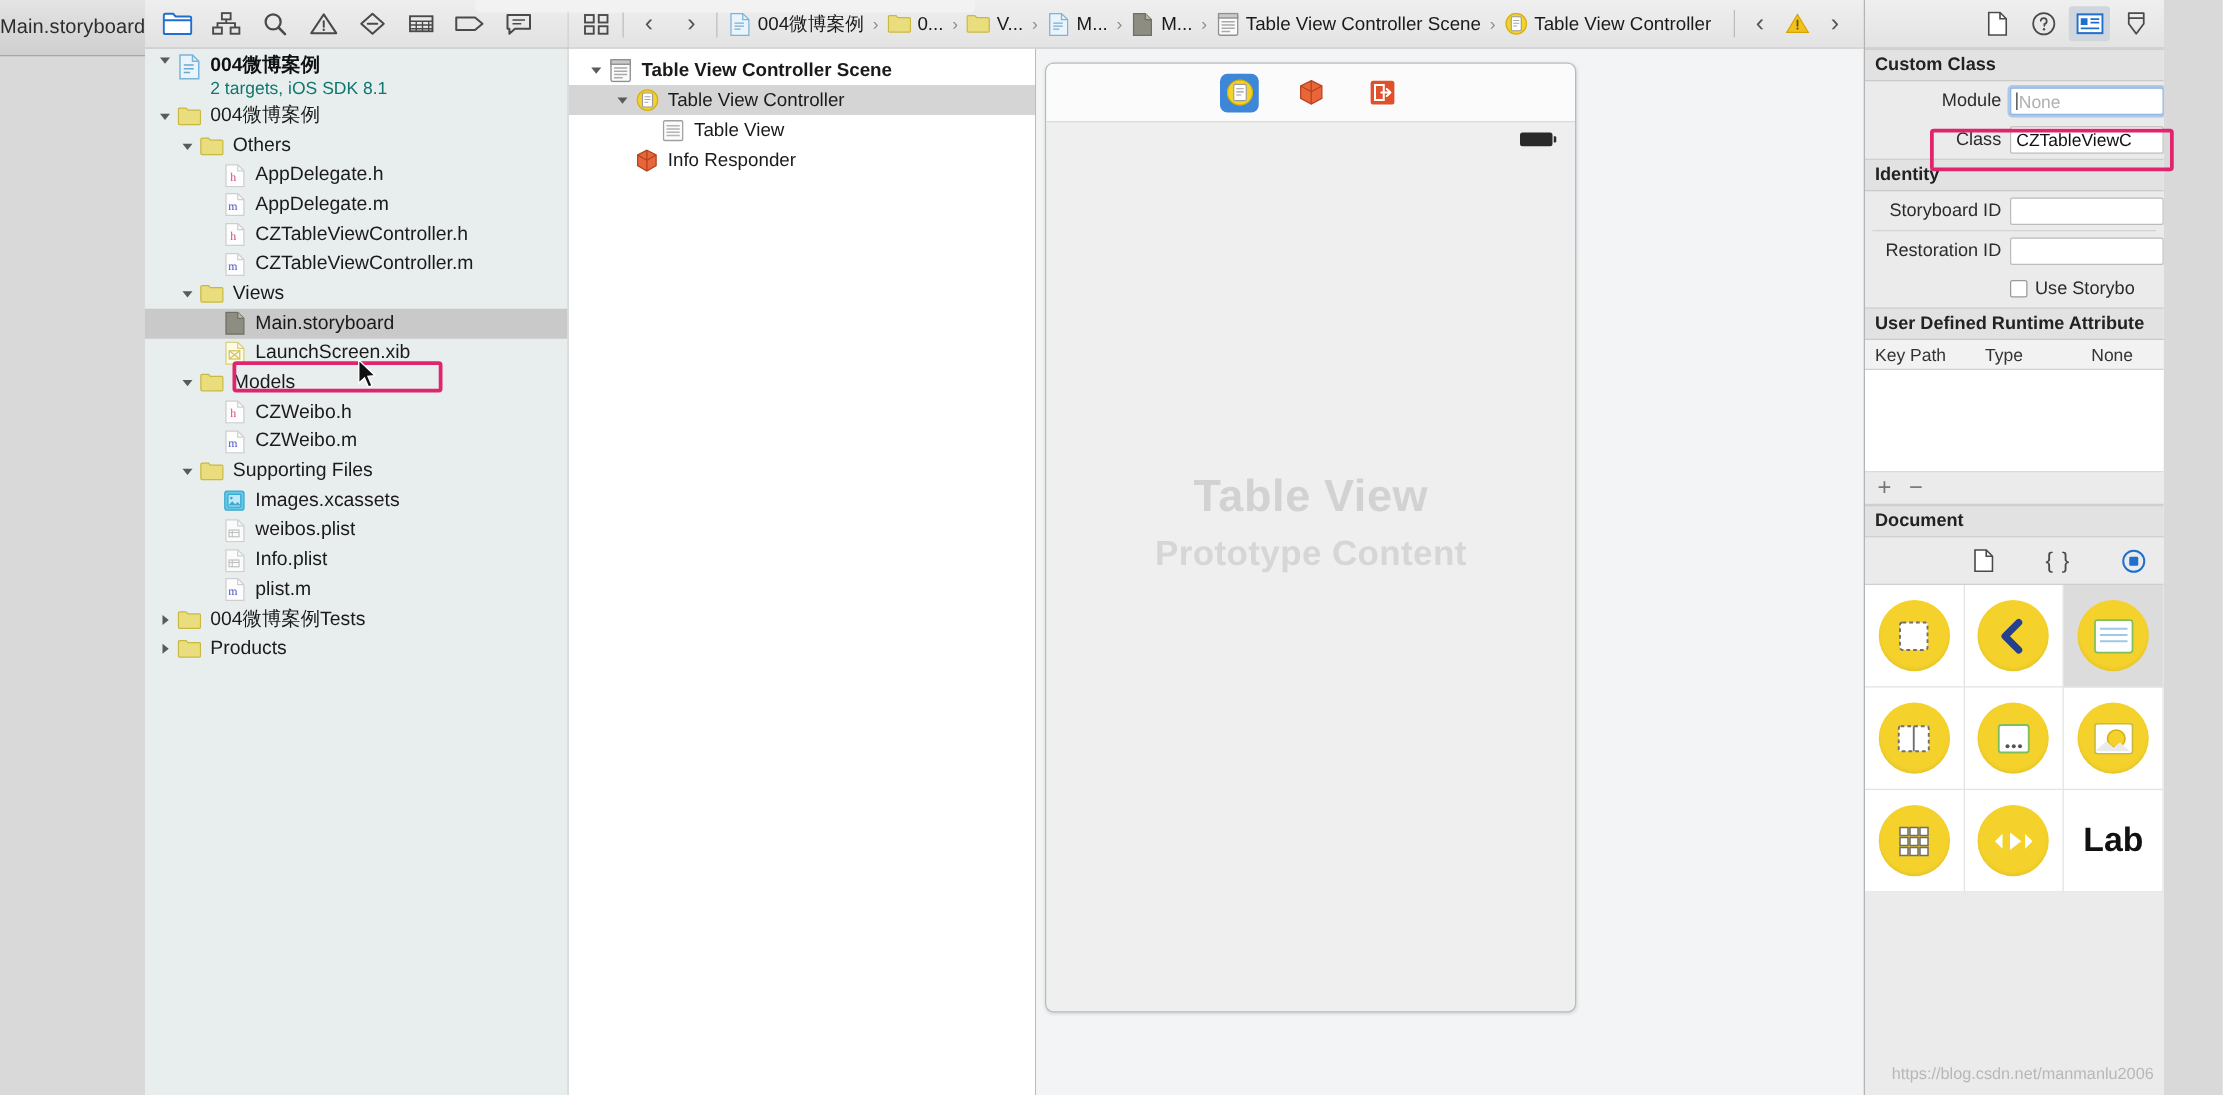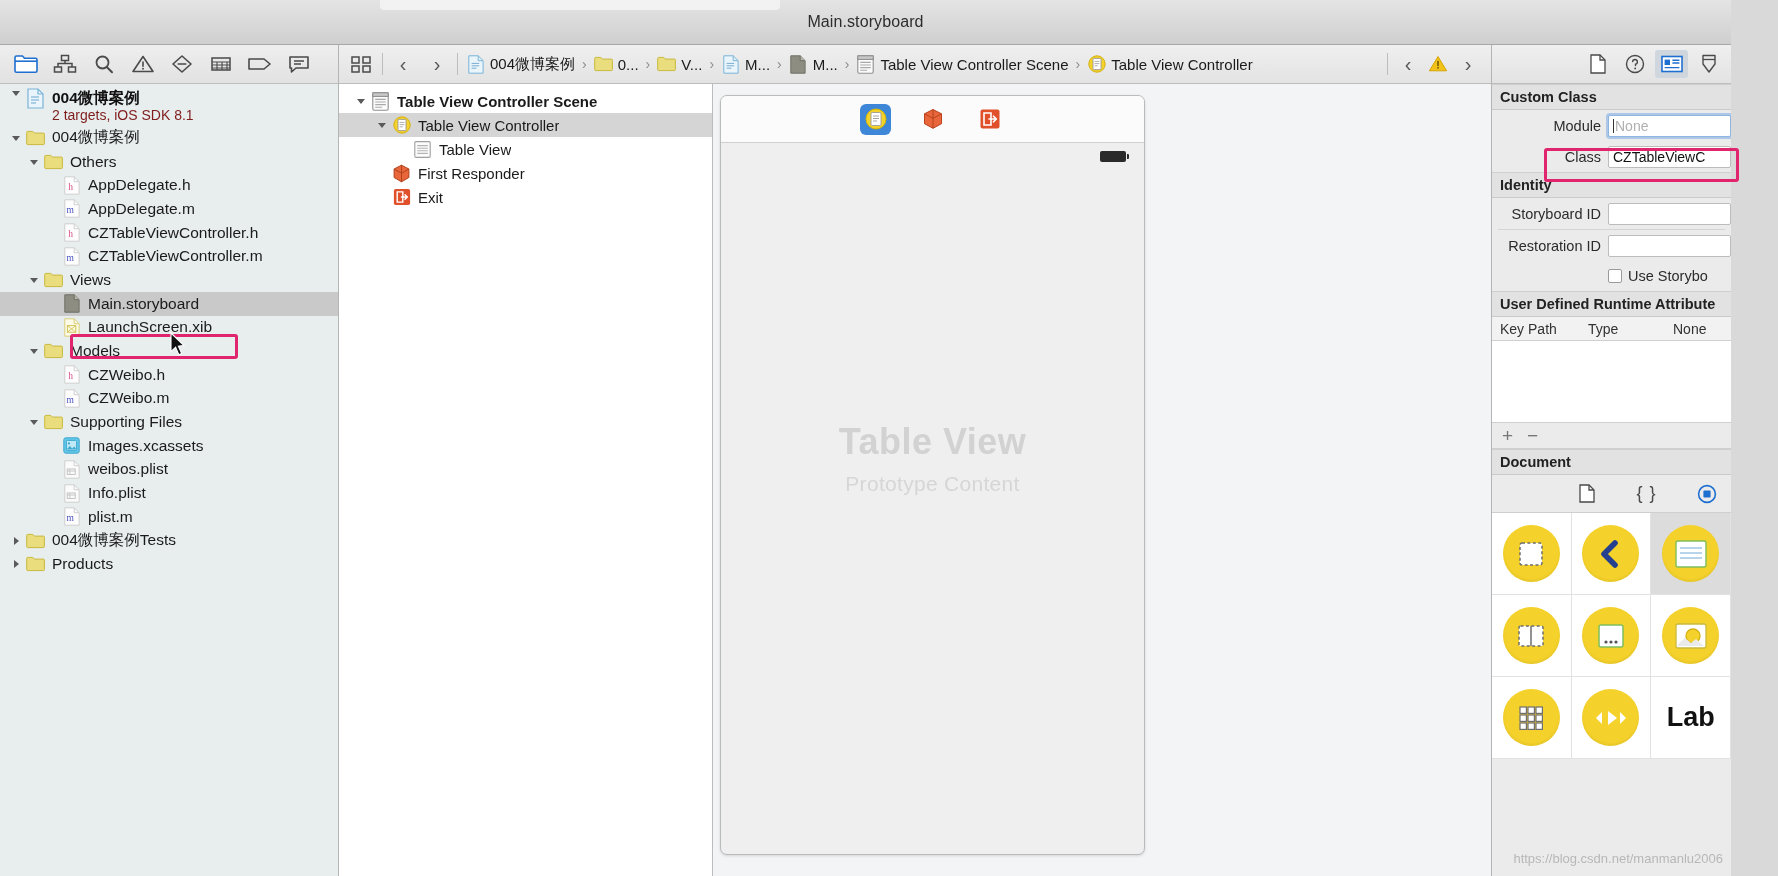--- a/index.html
+++ b/index.html
@@ -5,21 +5,21 @@
   * { box-sizing: border-box; margin: 0; padding: 0; }
   html, body {
     width: 1778px; height: 876px;
     font-family: "Liberation Sans", sans-serif;
     background: #d9d9d9;
     overflow: hidden;
     -webkit-font-smoothing: antialiased;
   }
   .app {
     position: relative; width: 1731px; height: 876px;
-    display: flex; flex-direction: column;
+    display: flex; flex-direction: row;
   }
 
   
   .titlebar {
     height: 45px; flex: 0 0 45px;
     background: linear-gradient(to bottom, #e4e4e4 0%, #cfcfcf 100%);
     border-bottom: 1px solid #a7a7a7;
     position: relative;
     display: flex; align-items: center; justify-content: center;
   }
@@ -72,21 +72,21 @@
     width: 16px; flex: 0 0 16px;
     display: flex; align-items: center; justify-content: center;
     margin-right: 1px;
   }
   .tw svg { display:block; }
   .ficon { width: 21px; flex: 0 0 21px; margin-right: 6px; display:flex; align-items:center; justify-content:center; }
   .ficon svg { display: block; }
   .rlabel { overflow: hidden; text-overflow: ellipsis; }
   .proj-txt { display: flex; flex-direction: column; line-height: 1.15; padding-top: 1px; }
   .proj-name { font-weight: bold; font-size: 15.5px; color: #111; }
-  .proj-sub { font-size: 14px; color: #7f1d1d; }
+  .proj-sub { font-size: 14px; color: #0f766e; }
 
   .hl-box {
     position: absolute; border: 3px solid #e0246e; border-radius: 3px;
     pointer-events: none;
   }
   .cursor-arrow { position: absolute; pointer-events: none; }
 
   
   .editor {
     flex: 1 1 auto; display: flex; flex-direction: column; min-width: 0;
@@ -149,21 +149,21 @@
   }
   .battery:after {
     content:''; position: absolute; right: -3px; top: 3px;
     width: 2px; height: 5px; background: #2a2a2a; border-radius: 0 1px 1px 0;
   }
   .tv-center {
     position: absolute; left: 0; right: 0; top: 325px;
     text-align: center; user-select: none;
   }
   .tv-title { font-size: 36px; color: #d2d2d2; font-weight: bold; letter-spacing: .5px; }
-  .tv-sub { font-size: 21px; color: #d6d6d6; font-weight: normal; margin-top: 9px; letter-spacing: .3px; }
+  .tv-sub { font-size: 28px; color: #d6d6d6; font-weight: bold; margin-top: 9px; letter-spacing: .3px; }
   .entry-arrow {
     position: absolute; left: -32px; top: 443px;
     width: 32px; height: 40px;
   }
 
   
   .utilities {
     width: 240px; flex: 0 0 240px;
     background: #ebebeb;
     border-left: 1px solid #b4b4b4;
@@ -733,33 +733,21 @@
             </div>
             <div class="orow">
               <div class="oind" style="width:35px;"></div>
               <div class="tw"></div>
               <div class="ficon">
                 <svg width="19" height="19" viewBox="0 0 19 19">
                   <path d="M9.5 1.2l7.4 3.8v8.5l-7.4 4.3-7.4-4.3V5z" fill="#e8663a" stroke="#b1431d" stroke-width="1"></path>
                   <path d="M9.5 1.2v16.6M2.1 5l7.4 4.2L16.9 5" fill="none" stroke="#b1431d" stroke-width="1"></path>
                 </svg>
               </div>
-              <div class="rlabel">First Responder</div>
-            </div>
-            <div class="orow">
-              <div class="oind" style="width:35px;"></div>
-              <div class="tw"></div>
-              <div class="ficon">
-                <svg width="18" height="18" viewBox="0 0 18 18">
-                  <rect x=".9" y=".9" width="16.2" height="16.2" rx="1.8" fill="#e0502b"></rect>
-                  <path d="M4.2 3.9h5.6v10.2H4.2z" fill="none" stroke="#fff" stroke-width="1.4"></path>
-                  <path d="M8.4 9h5.8m-2.2-2.3L14.4 9l-2.4 2.3" fill="none" stroke="#fff" stroke-width="1.4" stroke-linecap="round" stroke-linejoin="round"></path>
-                </svg>
-              </div>
-              <div class="rlabel">Exit</div>
+              <div class="rlabel">Info Responder</div>
             </div>
           </div>
 
         <div class="canvas">
           <div class="scene">
             <div class="scene-bar">
               <div class="scene-icon sel">
                 <svg width="22" height="22" viewBox="0 0 22 22">
                     <circle cx="11" cy="11" r="10" fill="#f5d22b" stroke="#d6b400" stroke-width="1"></circle>
                     <rect x="6" y="4.5" width="10" height="13" rx="1.2" fill="#fff" stroke="#9a9a9a" stroke-width=".9"></rect>

